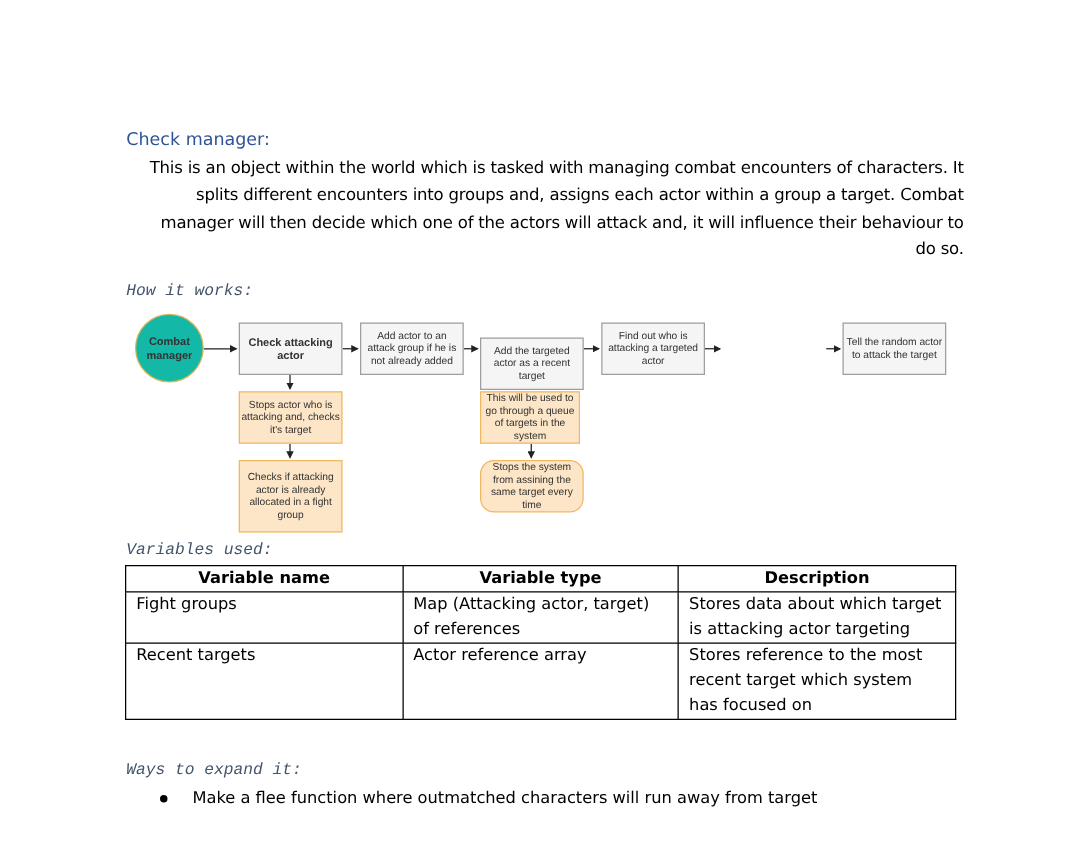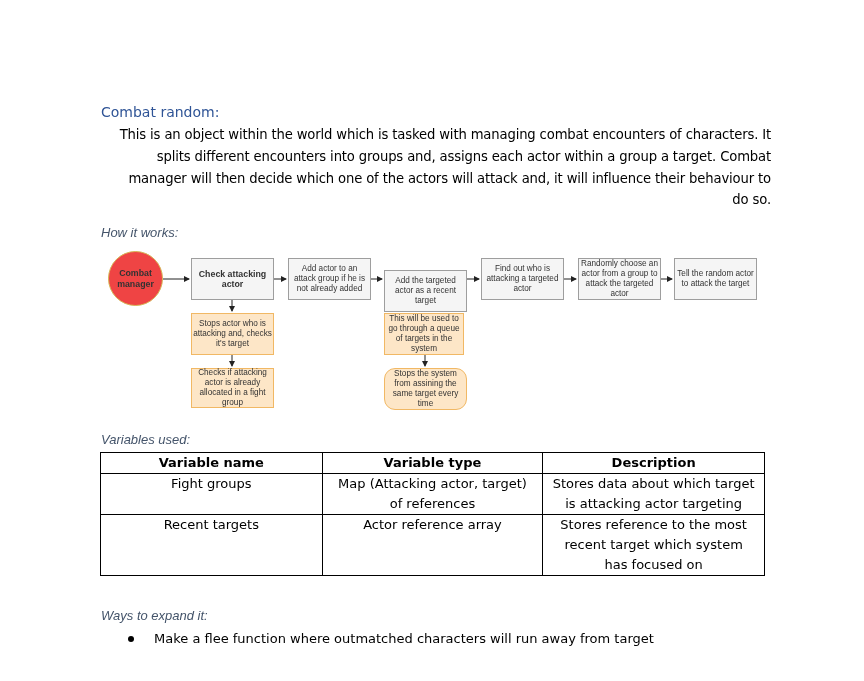--- a/index.html
+++ b/index.html
@@ -1,47 +1,47 @@
 <!DOCTYPE html>
 <html><head>
 <meta charset="utf-8">
 <style>
   html, body { margin:0; padding:0; background:#ffffff; }
   body { width:864px; height:681px; position:relative; overflow:hidden; font-family:"Liberation Sans", sans-serif; color:#000; }
   .doc { position:absolute; left:0; top:0; width:864px; height:681px; }
   .heading { position:absolute; left:101px; font-family:"DejaVu Sans", sans-serif; font-size:14px; color:#2f5496; }
-  .subhead { position:absolute; left:101px; font-family:Liberation Sans, sans-serif; font-size:13px; font-style:italic; color:#44546a; }
+  .subhead { position:absolute; left:101px; font-family:Liberation Mono, monospace; font-size:13px; font-style:italic; color:#44546a; }
   .para { position:absolute; left:101px; top:124px; width:670px; font-family:"DejaVu Sans", sans-serif; font-size:13.2px; line-height:21.8px; color:#000; letter-spacing:-0.15px;text-align:right; }
   .para span { display:block; white-space:nowrap; }
 
   .diagram { position:absolute; left:0; top:0; width:864px; height:681px; pointer-events:none; }
   .diagram .node { pointer-events:auto; }
   .box { position:absolute; box-sizing:border-box; display:flex; align-items:center; justify-content:center; text-align:center; font-family:"Liberation Sans", sans-serif; font-size:8.2px; line-height:10px; color:#333; padding:0 1px; }
   .box.grey { background:#f5f5f5; border:1px solid #9e9e9e; }
   .box.orange { background:#fde6c7; border:1px solid #f1b864; }
   .box.bold { font-weight:bold; font-size:8.8px; }
-  .circle { position:absolute; left:108px; top:251px; width:55px; height:55px; border-radius:50%; background:#ef4444; border:1px solid #d6b656; box-sizing:border-box; display:flex; align-items:center; justify-content:center; text-align:center; font-family:"Liberation Sans", sans-serif; font-weight:bold; font-size:8.8px; line-height:11px; color:#333; }
+  .circle { position:absolute; left:108px; top:251px; width:55px; height:55px; border-radius:50%; background:#14b8a6; border:1px solid #d6b656; box-sizing:border-box; display:flex; align-items:center; justify-content:center; text-align:center; font-family:"Liberation Sans", sans-serif; font-weight:bold; font-size:8.8px; line-height:11px; color:#333; }
 
   table.vars { position:absolute; left:100px; top:452px; width:665px; border-collapse:collapse; font-family:"DejaVu Sans", sans-serif; font-size:13px; }
   table.vars th, table.vars td { border:1px solid #000; padding:0 8px; vertical-align:top; line-height:20px; }
   table.vars th { font-weight:bold; height:20px; padding-top:0; }
-  table.vars td { text-align:center; }
+  table.vars td { text-align:left; }
   table.vars tr.r1 td { height:40px; }
   table.vars tr.r2 td { height:58px; }
 
   ul.expand { position:absolute; left:101px; top:628px; margin:0; padding:0; list-style:none; font-family:"DejaVu Sans", sans-serif; font-size:13px; }
   ul.expand li { position:relative; height:23px; line-height:21px; padding-left:53px; white-space:nowrap; }
   ul.expand li .bullet { position:absolute; left:27px; top:8px; width:6px; height:6px; border-radius:50%; background:#000; }
 </style>
 </head>
 <body>
 
 <div class="doc">
 
-  <div class="heading" style="top:104px;">Combat random:</div>
+  <div class="heading" style="top:104px;">Check manager:</div>
 
   <div class="para">
     <span>This is an object within the world which is tasked with managing combat encounters of characters. It</span>
     <span>splits different encounters into groups and, assigns each actor within a group a target. Combat</span>
     <span>manager will then decide which one of the actors will attack and, it will influence their behaviour to</span>
     <span>do so.</span>
   </div>
 
   <div class="subhead" style="top:225px;">How it works:</div>
 
@@ -73,31 +73,28 @@
     </div>
     <div class="box grey node" style="left:288px;top:258px;width:83px;height:42px;">
       <span>Add actor to an attack group if he is not already added</span>
     </div>
     <div class="box grey node" style="left:384px;top:270px;width:83px;height:42px;">
       <span>Add the targeted actor as a recent target</span>
     </div>
     <div class="box grey node" style="left:481px;top:258px;width:83px;height:42px;">
       <span>Find out who is attacking a targeted actor</span>
     </div>
-    <div class="box grey node" style="left:578px;top:258px;width:83px;height:42px;">
-      <span>Randomly choose an actor from a group to attack the targeted actor</span>
-    </div>
     <div class="box grey node" style="left:674px;top:258px;width:83px;height:42px;">
       <span>Tell the random actor to attack the target</span>
     </div>
 
     <div class="box orange node" style="left:191px;top:313px;width:83px;height:42px;">
       <span>Stops actor who is attacking and, checks it's target</span>
     </div>
-    <div class="box orange node" style="left:191px;top:368px;width:83px;height:40px;">
+    <div class="box orange node" style="left:191px;top:368px;width:83px;height:58px;">
       <span>Checks if attacking actor is already allocated in a fight group</span>
     </div>
     <div class="box orange node" style="left:384px;top:313px;width:80px;height:42px;">
       <span>This will be used to go through a queue of targets in the system</span>
     </div>
     <div class="box orange node" style="left:384px;top:368px;width:83px;height:42px;border-radius:11px;">
       <span>Stops the system from assining the same target every time</span>
     </div>
   </div>
 

